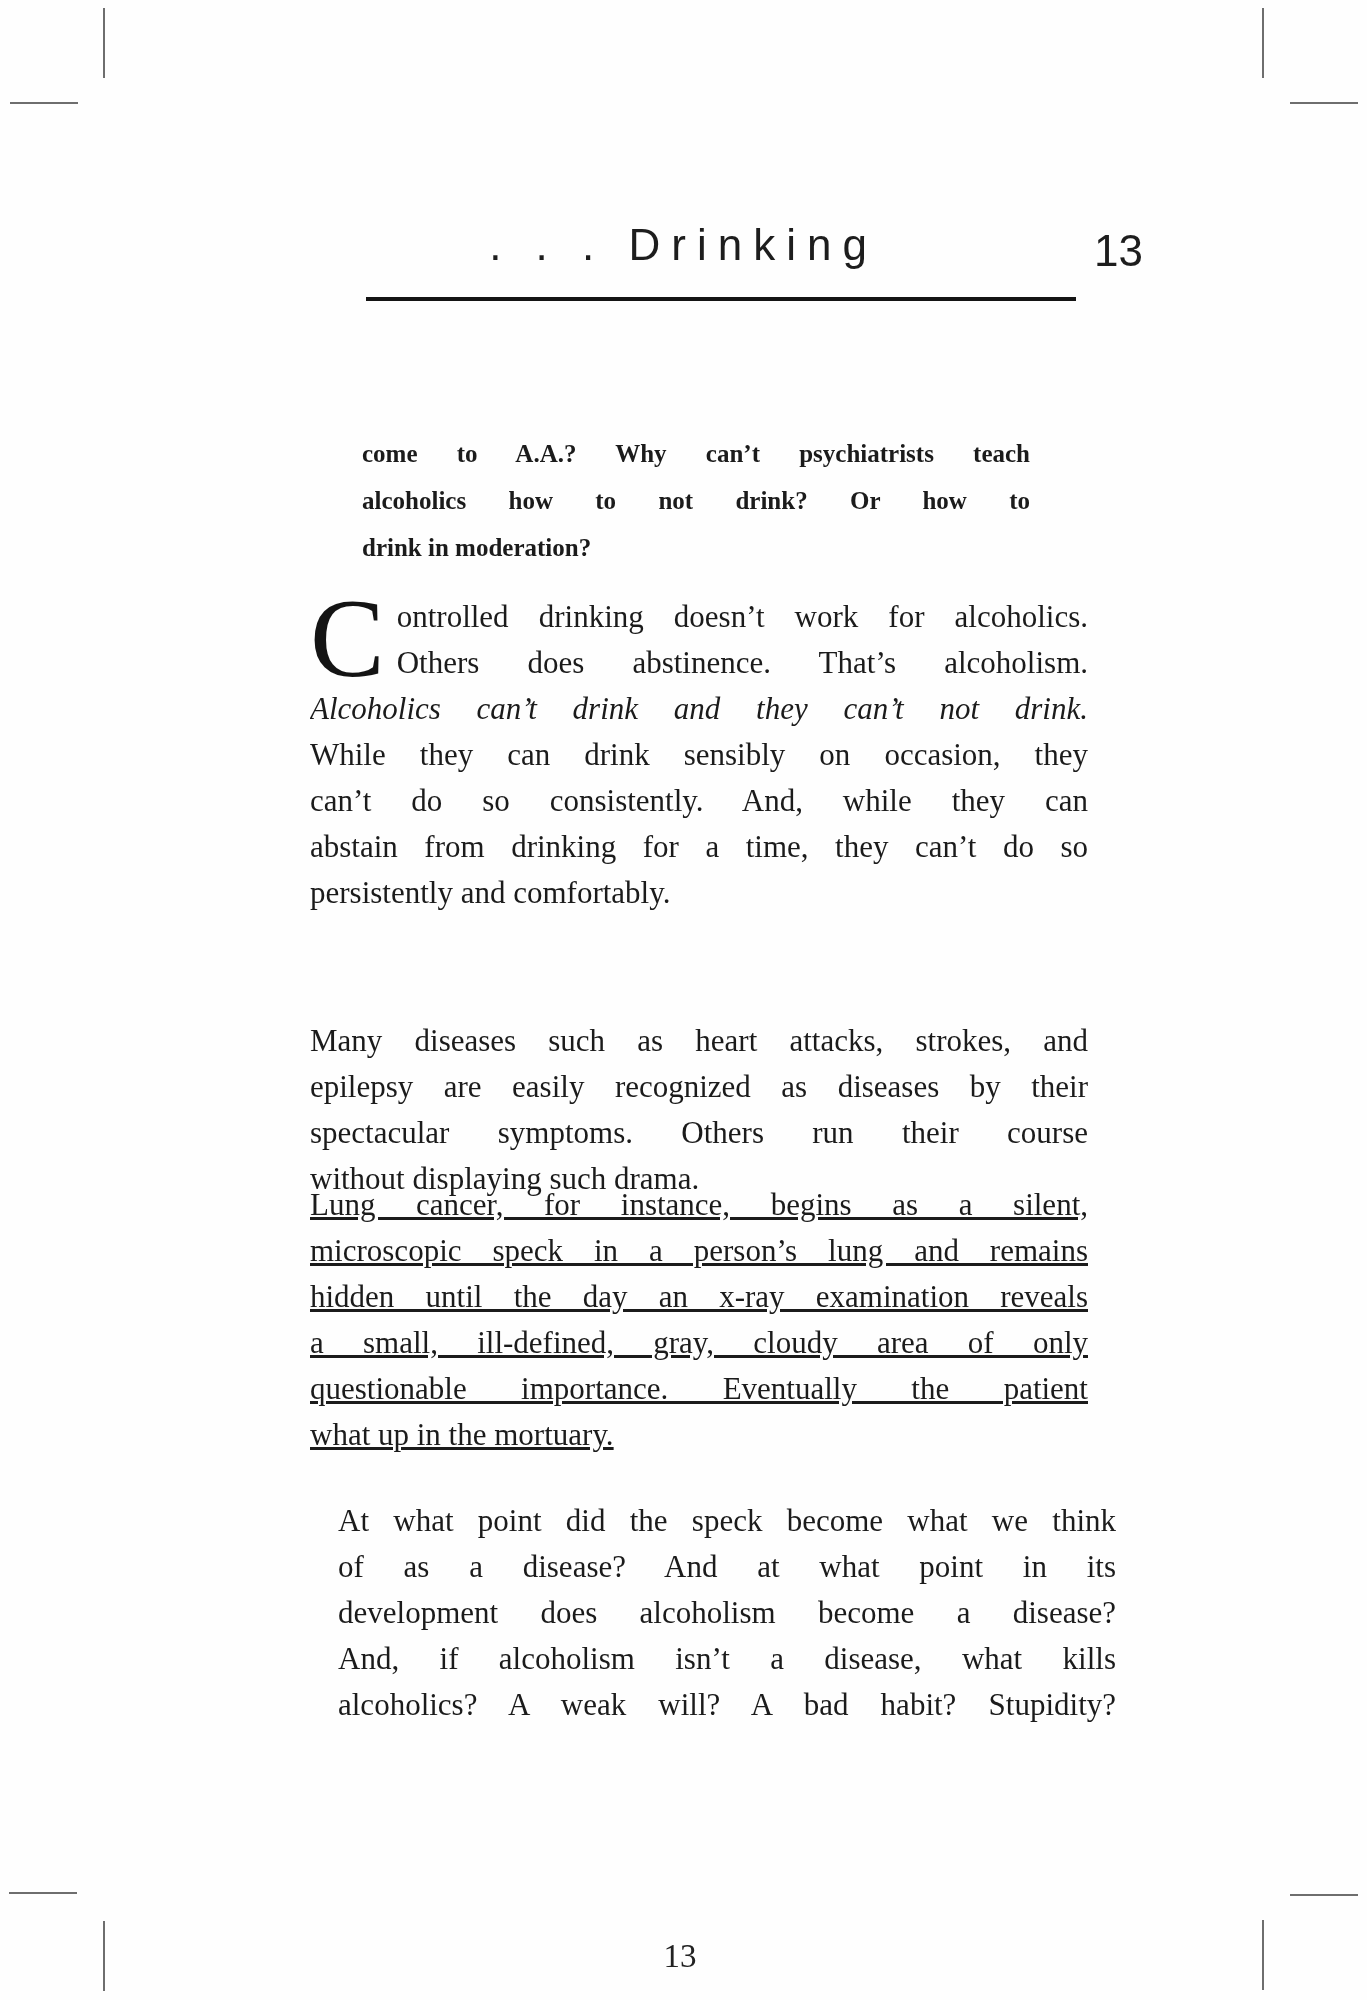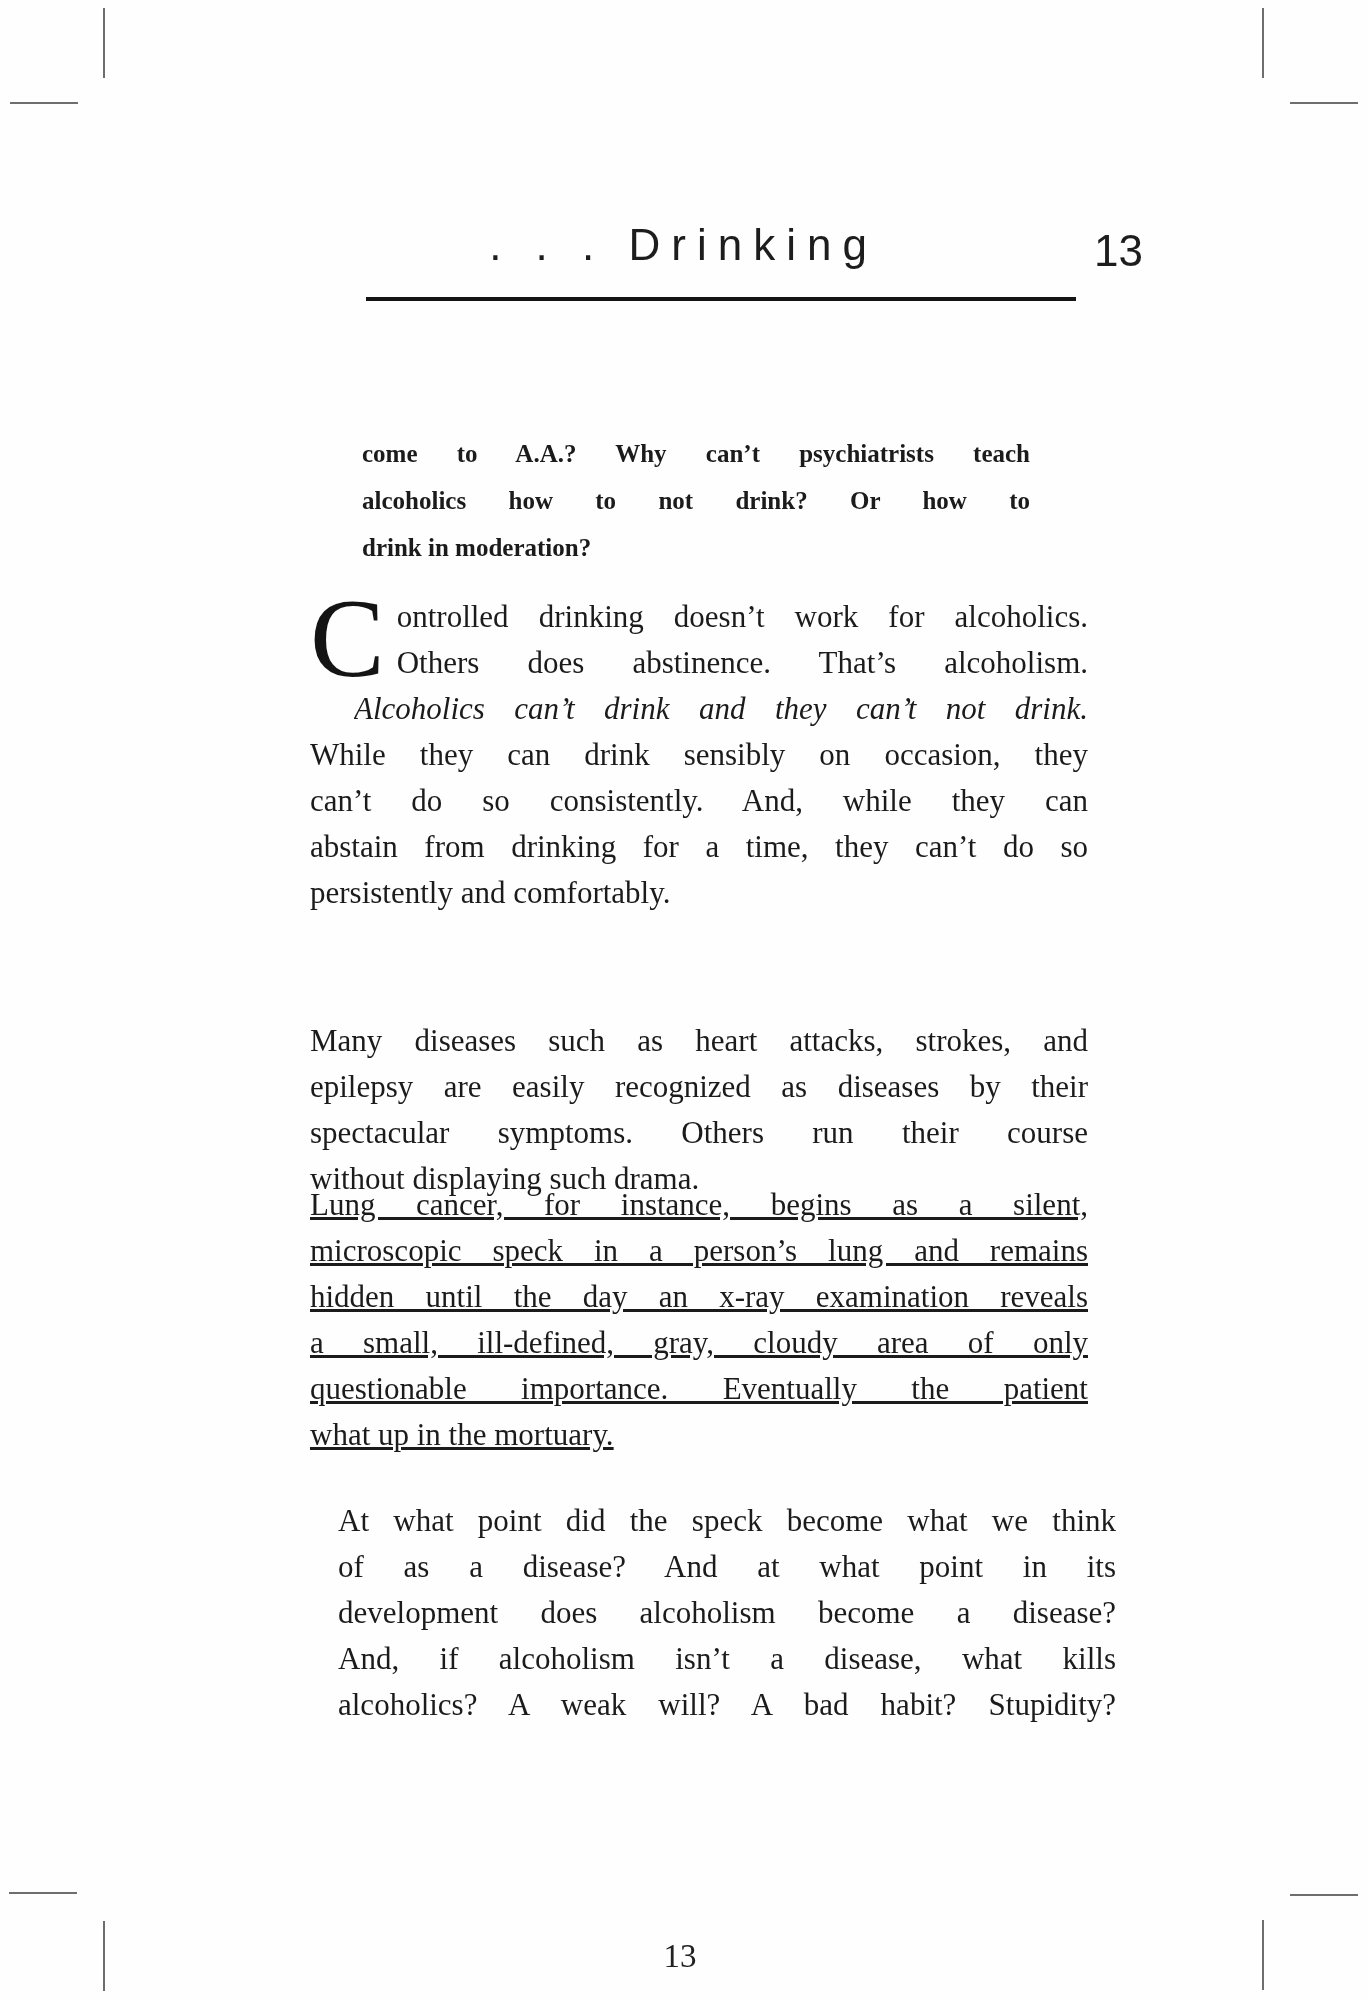--- a/index.html
+++ b/index.html
@@ -71,21 +71,21 @@
     font-weight: 700;
   }
   .intro .line { height: 47px; line-height: 47px; }
 
   .body-par { width: 778px; left: 310px; font-size: 31px; }
   .p1 { top: 594px; }
   .p2 { top: 970px; margin-top: 48px; }
   .p3 { top: 1182px; text-decoration: underline; }
   .p4 { top: 1498px; margin-left: 28px; }
 
-  .italic-line { font-style: italic; margin-left: 44px; }
+  .italic-line { font-style: italic; }
 
   .dropcap {
     float: left;
     height: 92px;
     line-height: 88px;
     font-size: 112px;
     margin: 0 12px 0 0;
     color: #141414;
   }
 

